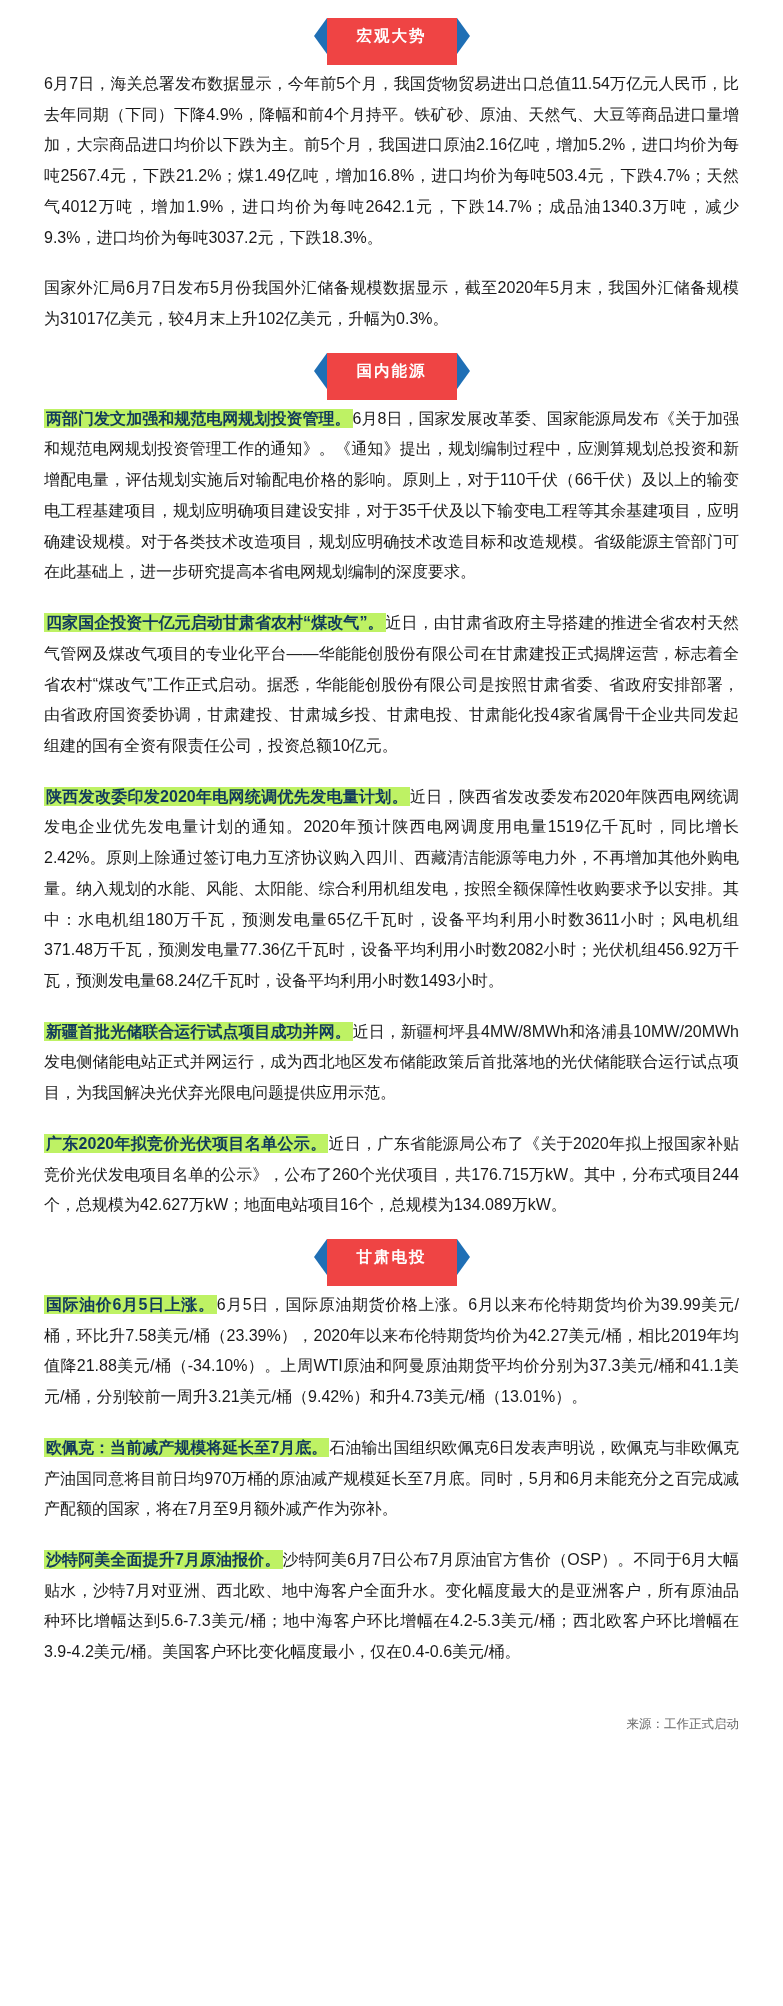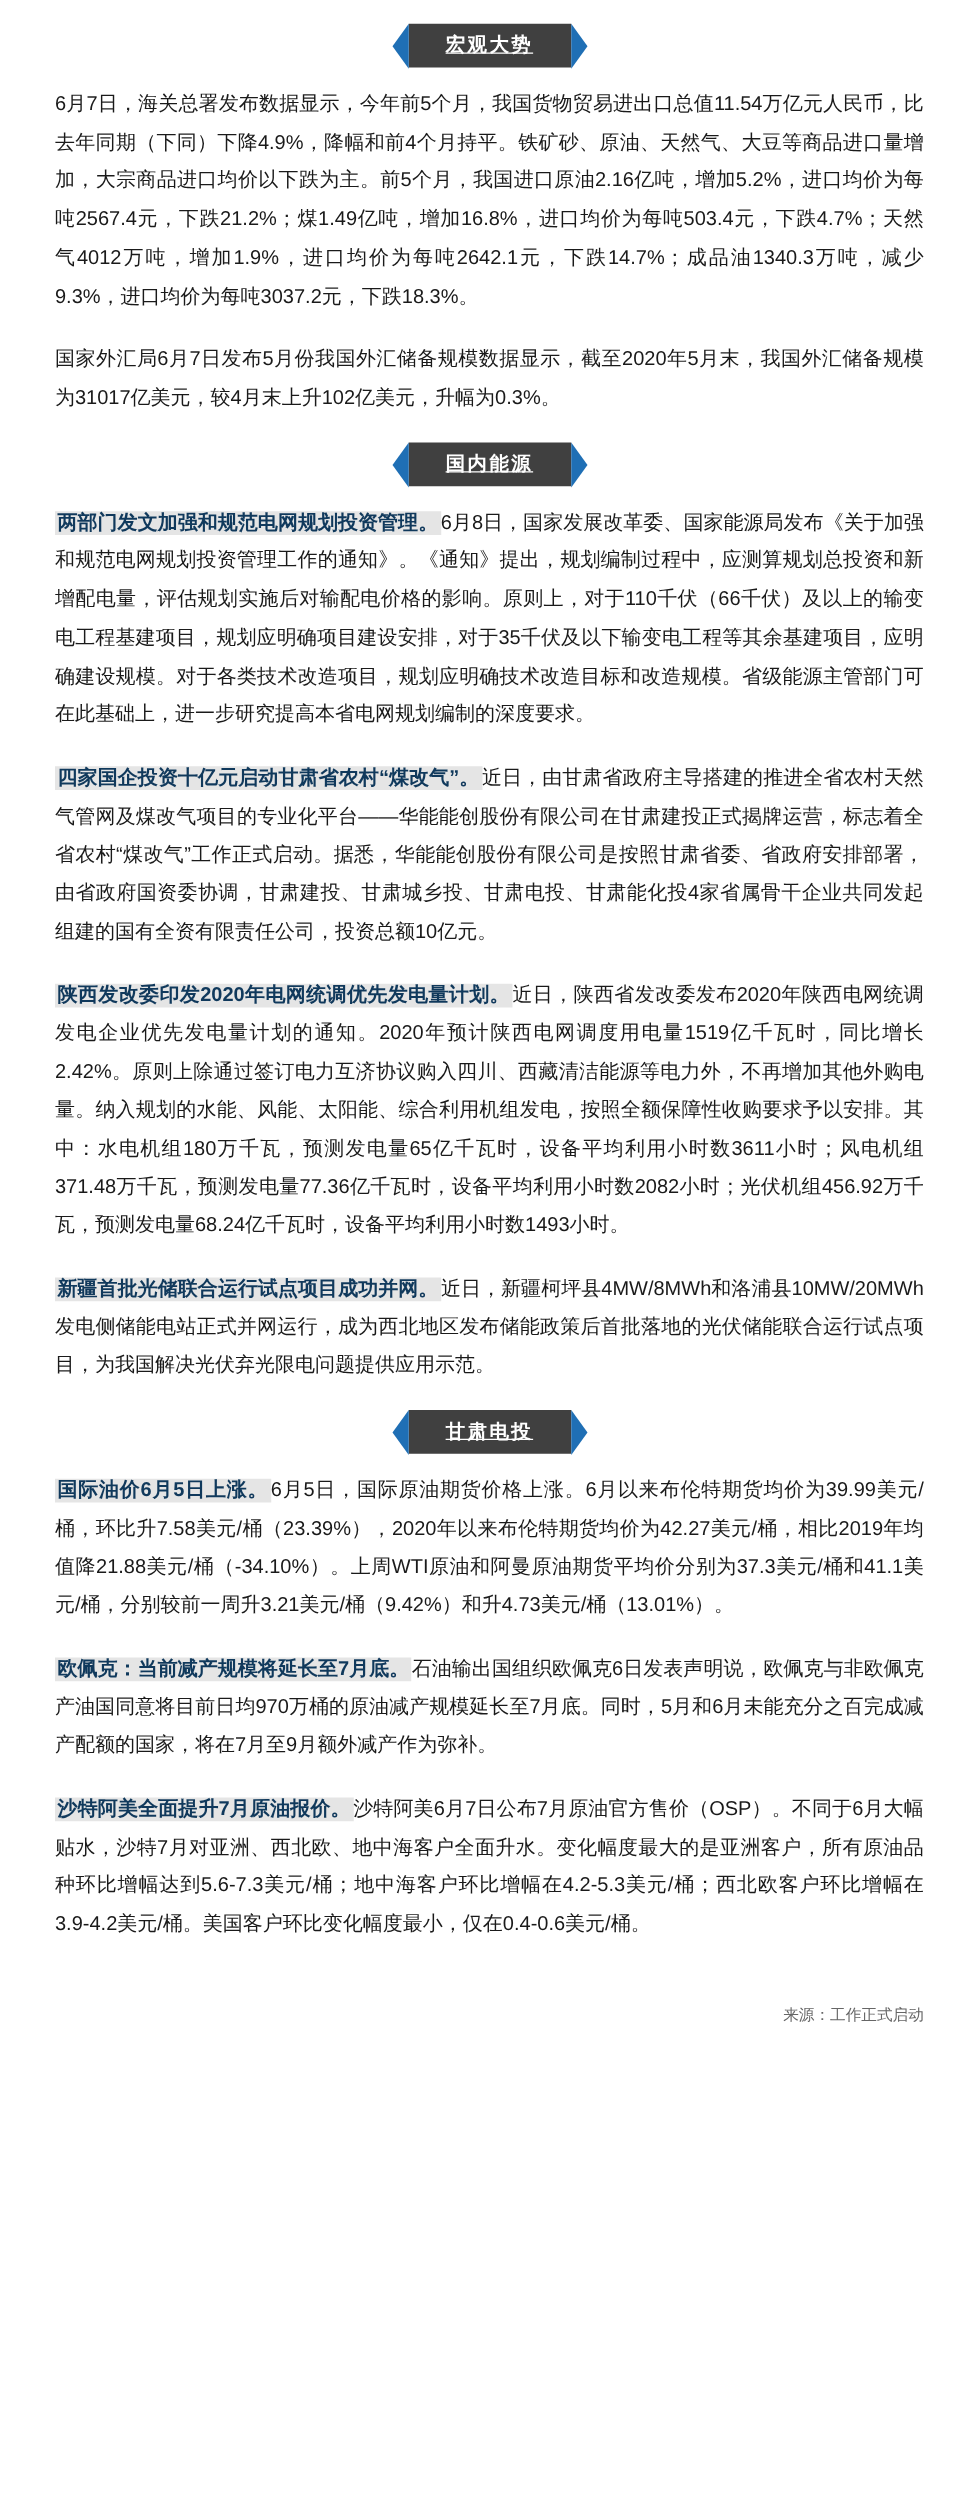--- a/index.html
+++ b/index.html
@@ -20,30 +20,29 @@
   }
   
   .section-banner {
     display: flex;
     justify-content: center;
     margin: 26px 0 22px 0;
   }
   .section-banner:first-child { margin-top: 0; }
   .banner-box {
     position: relative;
-    background: #404040;
+    background: #ef4444;
     color: #ffffff;
     font-size: 15.5px;
     font-weight: bold;
     letter-spacing: 2px;
-    padding: 9px 30px 9px 30px;
+    padding: 9px 30px 21px 30px;
     text-align: center;
     min-width: 118px;
     box-shadow: 0 0 0 0 rgba(0,0,0,0);
-    text-decoration: underline;
   }
   .banner-box:before,
   .banner-box:after {
     content: "";
     position: absolute;
     top: 0;
     width: 0;
     height: 0;
     border-top: 18px solid transparent;
     border-bottom: 18px solid transparent;
@@ -71,21 +70,21 @@
   }
   p.para {
     font-size: 16px;
     line-height: 1.92;
     margin: 0 0 20px 0;
     text-align: justify;
     text-justify: inter-ideograph;
     color: #1a1a1a;
   }
   .hl {
-    background: #e5e5e5;
+    background: #bef264;
     color: #10395c;
     font-weight: bold;
     padding: 1px 2px;
   }
   .footer {
     text-align: right;
     font-size: 12.5px;
     color: #666666;
     padding: 18px 44px 14px 0;
   }
@@ -107,20 +106,21 @@
   <div class="section-banner">
     <span class="banner-wrap">
       <span class="banner-shadow"></span>
       <span class="banner-box">国内能源</span>
     </span>
   </div>
   <p class="para"><span class="hl">两部门发文加强和规范电网规划投资管理。</span><span>6月8日，国家发展改革委、国家能源局发布《关于加强和规范电网规划投资管理工作的通知》。《通知》提出，规划编制过程中，应测算规划总投资和新增配电量，评估规划实施后对输配电价格的影响。原则上，对于110千伏（66千伏）及以上的输变电工程基建项目，规划应明确项目建设安排，对于35千伏及以下输变电工程等其余基建项目，应明确建设规模。对于各类技术改造项目，规划应明确技术改造目标和改造规模。省级能源主管部门可在此基础上，进一步研究提高本省电网规划编制的深度要求。</span></p>
   <p class="para"><span class="hl">四家国企投资十亿元启动甘肃省农村“煤改气”。</span><span>近日，由甘肃省政府主导搭建的推进全省农村天然气管网及煤改气项目的专业化平台——华能能创股份有限公司在甘肃建投正式揭牌运营，标志着全省农村“煤改气”工作正式启动。据悉，华能能创股份有限公司是按照甘肃省委、省政府安排部署，由省政府国资委协调，甘肃建投、甘肃城乡投、甘肃电投、甘肃能化投4家省属骨干企业共同发起组建的国有全资有限责任公司，投资总额10亿元。</span></p>
   <p class="para"><span class="hl">陕西发改委印发2020年电网统调优先发电量计划。</span><span>近日，陕西省发改委发布2020年陕西电网统调发电企业优先发电量计划的通知。2020年预计陕西电网调度用电量1519亿千瓦时，同比增长2.42%。原则上除通过签订电力互济协议购入四川、西藏清洁能源等电力外，不再增加其他外购电量。纳入规划的水能、风能、太阳能、综合利用机组发电，按照全额保障性收购要求予以安排。其中：水电机组180万千瓦，预测发电量65亿千瓦时，设备平均利用小时数3611小时；风电机组371.48万千瓦，预测发电量77.36亿千瓦时，设备平均利用小时数2082小时；光伏机组456.92万千瓦，预测发电量68.24亿千瓦时，设备平均利用小时数1493小时。</span></p>
   <p class="para"><span class="hl">新疆首批光储联合运行试点项目成功并网。</span><span>近日，新疆柯坪县4MW/8MWh和洛浦县10MW/20MWh发电侧储能电站正式并网运行，成为西北地区发布储能政策后首批落地的光伏储能联合运行试点项目，为我国解决光伏弃光限电问题提供应用示范。</span></p>
+  <p class="para"><span class="hl">广东2020年拟竞价光伏项目名单公示。</span><span>近日，广东省能源局公布了《关于2020年拟上报国家补贴竞价光伏发电项目名单的公示》，公布了260个光伏项目，共176.715万kW。其中，分布式项目244个，总规模为42.627万kW；地面电站项目16个，总规模为134.089万kW。</span></p>
 
   <div class="section-banner">
     <span class="banner-wrap">
       <span class="banner-shadow"></span>
       <span class="banner-box">甘肃电投</span>
     </span>
   </div>
   <p class="para"><span class="hl">国际油价6月5日上涨。</span><span>6月5日，国际原油期货价格上涨。6月以来布伦特期货均价为39.99美元/桶，环比升7.58美元/桶（23.39%），2020年以来布伦特期货均价为42.27美元/桶，相比2019年均值降21.88美元/桶（-34.10%）。上周WTI原油和阿曼原油期货平均价分别为37.3美元/桶和41.1美元/桶，分别较前一周升3.21美元/桶（9.42%）和升4.73美元/桶（13.01%）。</span></p>
   <p class="para"><span class="hl">欧佩克：当前减产规模将延长至7月底。</span><span>石油输出国组织欧佩克6日发表声明说，欧佩克与非欧佩克产油国同意将目前日均970万桶的原油减产规模延长至7月底。同时，5月和6月未能充分之百完成减产配额的国家，将在7月至9月额外减产作为弥补。</span></p>
   <p class="para"><span class="hl">沙特阿美全面提升7月原油报价。</span><span>沙特阿美6月7日公布7月原油官方售价（OSP）。不同于6月大幅贴水，沙特7月对亚洲、西北欧、地中海客户全面升水。变化幅度最大的是亚洲客户，所有原油品种环比增幅达到5.6-7.3美元/桶；地中海客户环比增幅在4.2-5.3美元/桶；西北欧客户环比增幅在3.9-4.2美元/桶。美国客户环比变化幅度最小，仅在0.4-0.6美元/桶。</span></p>

